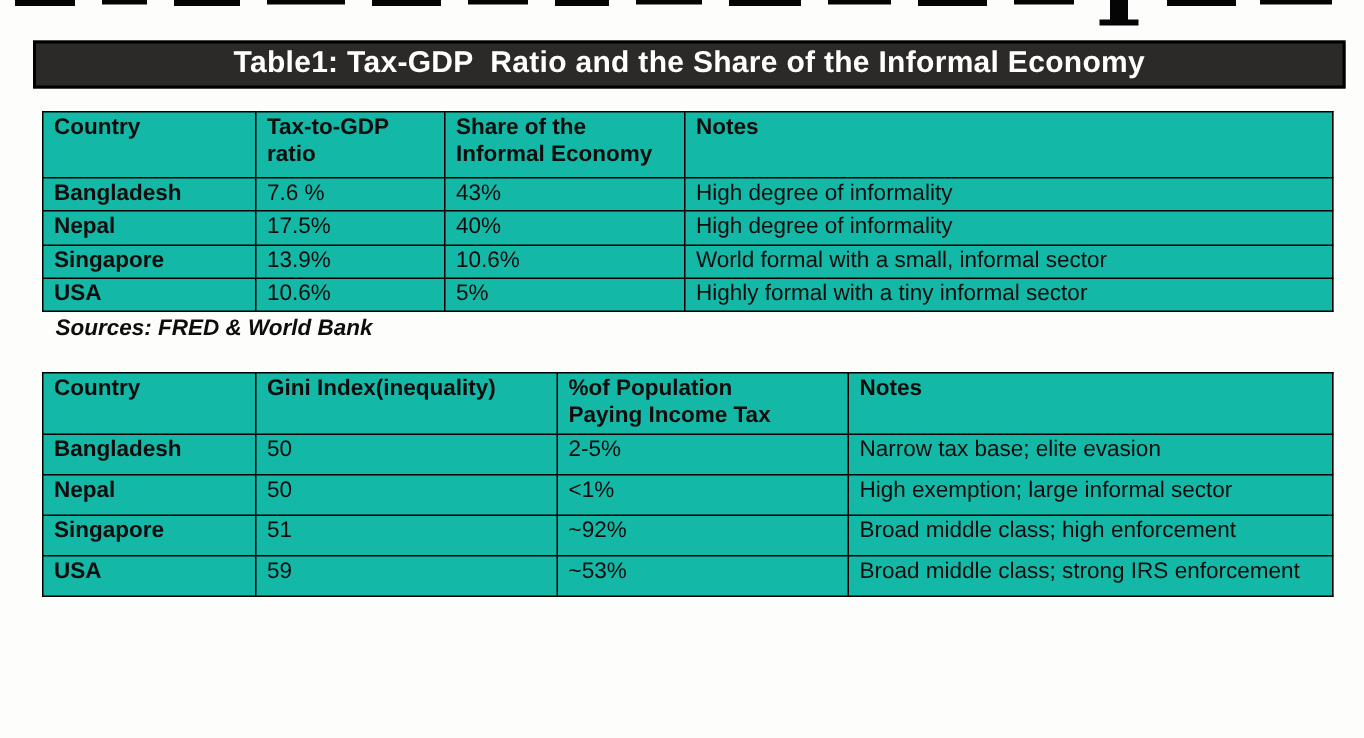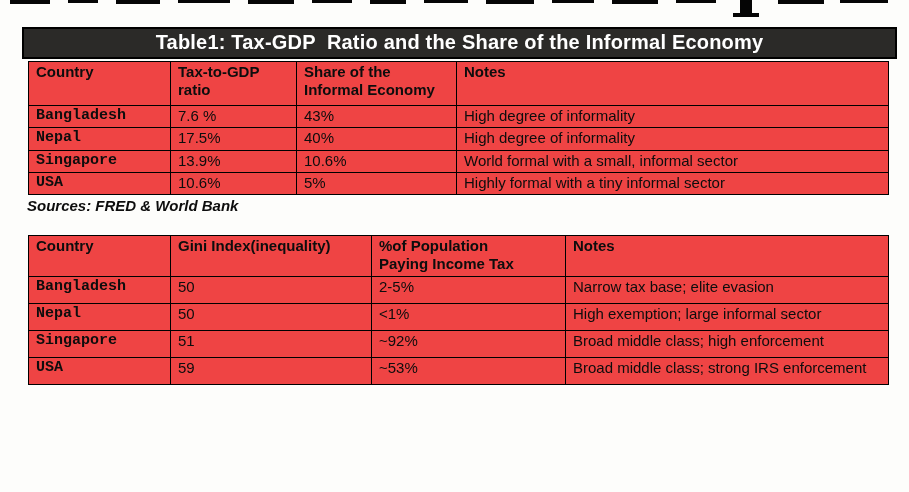--- a/index.html
+++ b/index.html
@@ -18,49 +18,49 @@
     background:#2b2a28;border:2px solid #000;
     color:#fff;text-align:center;
     font-size:20px;font-weight:bold;
     padding:2px 0 3px 0;
     white-space:pre-wrap;
     letter-spacing:.2px;
   }
 
   table{
     border-collapse:collapse;
-    margin:2px 0 0 28px;
+    margin:15px 0 0 28px;
     width:860px;
     table-layout:fixed;
-    background:#ef4444;
+    background:#14b8a6;
   }
   table,th,td{border:1.5px solid #000;}
   th,td{
     padding:1px 7px 2px 7px;
     font-size:15px;line-height:1.22;
     text-align:left;vertical-align:top;
     overflow:hidden;
   }
   th{font-weight:bold;white-space:pre-line;}
   td{font-weight:400;}
-  td.country{font-weight:bold;font-family:Liberation Mono, monospace;}
+  td.country{font-weight:bold;}
 
   
   .t1 col.c1{width:142px;} .t1 col.c2{width:126px;} .t1 col.c3{width:160px;} .t1 col.c4{width:432px;}
   .t1 tr.hdr{height:44px;}
   .t1 tr.r{height:22px;}
   .t1 tr.tall{height:42px;}
 
   
   .t2 col.c1{width:142px;} .t2 col.c2{width:201px;} .t2 col.c3{width:194px;} .t2 col.c4{width:323px;}
   .t2 tr.hdr{height:36px;}
   .t2 tr.r{height:27px;}
 
   .source-note{
-    margin:2px 0 0 27px;
+    margin:2px 0 0 37px;
     font-size:15px;font-style:italic;font-weight:600;
   }
   .gap{height:14px;}
 </style>
 </head>
 <body>
 
 <div class="page">
 
   <div class="fragment-strip">

